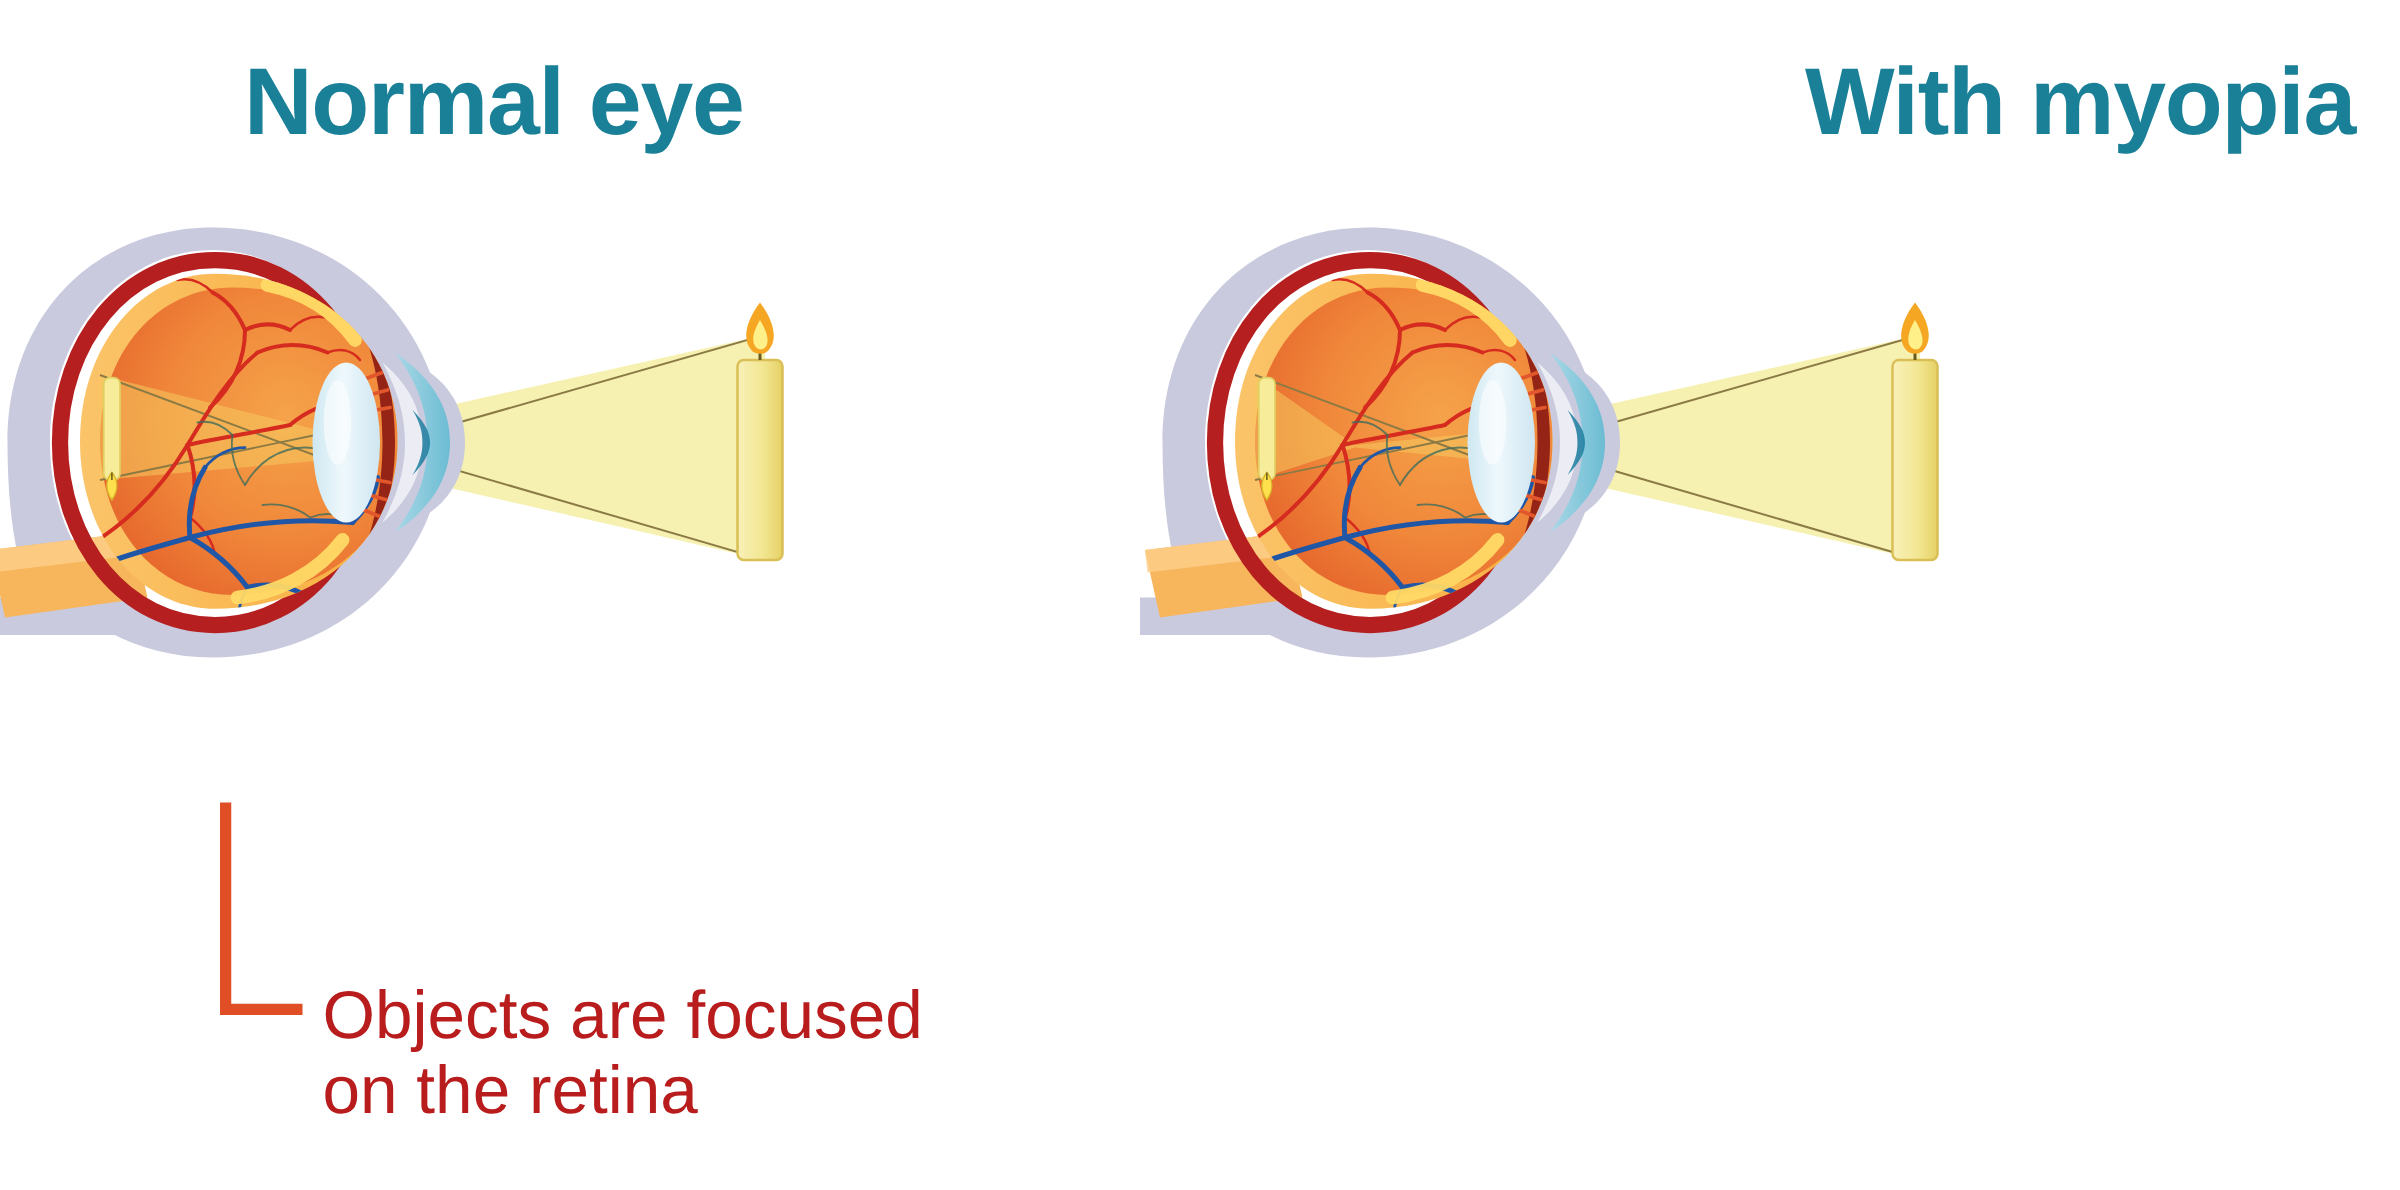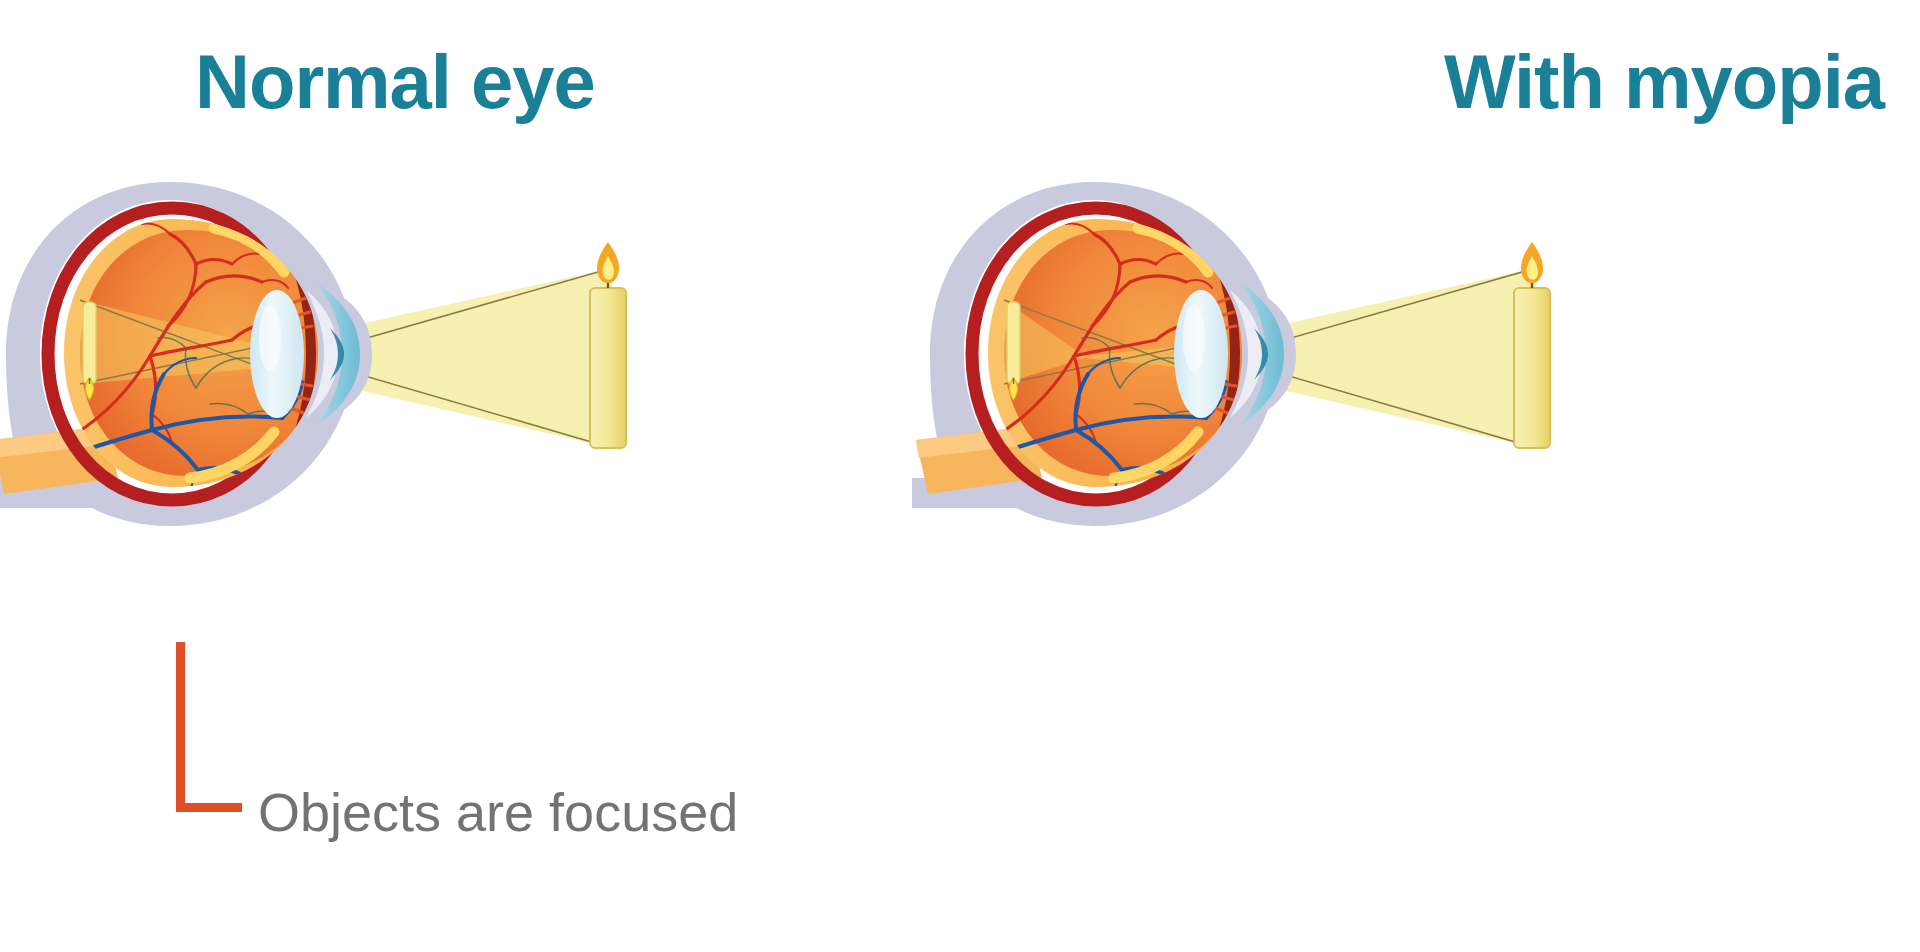--- a/index.html
+++ b/index.html
@@ -76,21 +76,21 @@
     background: #e04e26;
   }
 
   .caption {
     position: absolute;
     top: 782px;
     left: 258px;
     width: 640px;
     font-size: 54px;
     line-height: 1.12;
-    color: #737373;
+    color: #b91c1c;
     font-weight: normal;
   }
   .caption .cap-line { display: block; white-space: nowrap; }
 
   svg { display: block; overflow: visible; }
 </style>
 </head>
 <body>
 
 <div class="stage">
@@ -261,20 +261,21 @@
       </svg>
     </div>
 
     <div class="bracket">
       <div class="vbar"></div>
       <div class="hbar"></div>
     </div>
 
     <div class="caption">
       <span class="cap-line">Objects are focused</span>
+      <span class="cap-line">on the retina</span>
     </div>
   </div>
 
   <div class="panel panel-right">
 
     <div class="panel-title">With myopia</div>
 
     <div class="eye-wrap">
       <svg width="960" height="350" viewBox="0 0 960 350">
         <defs>

